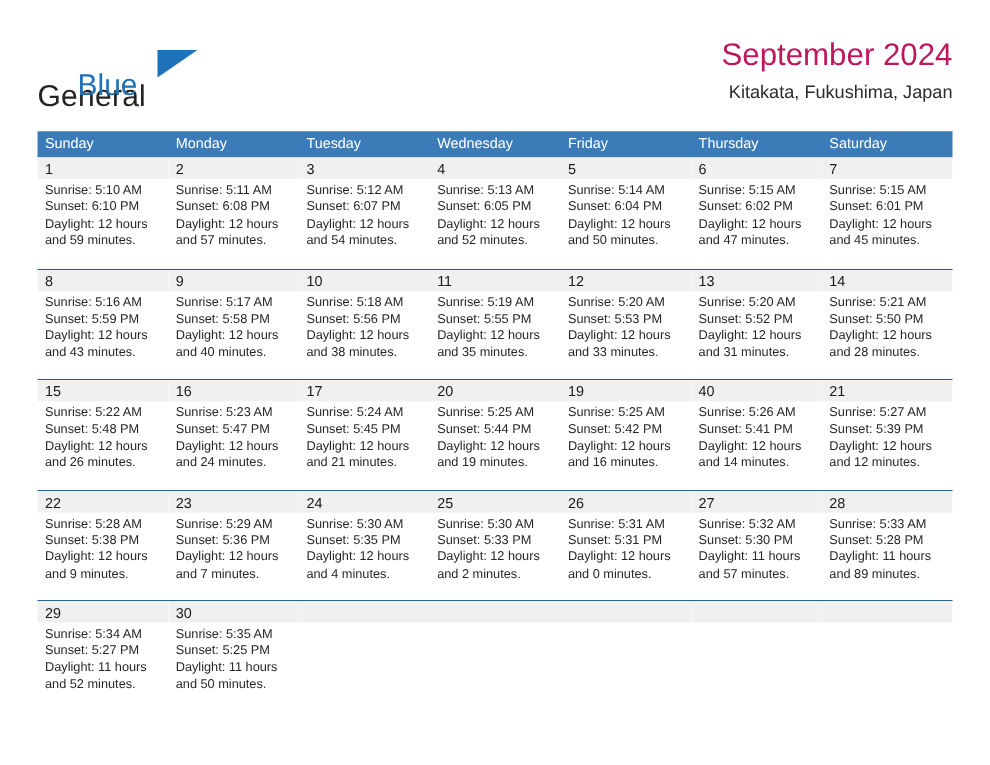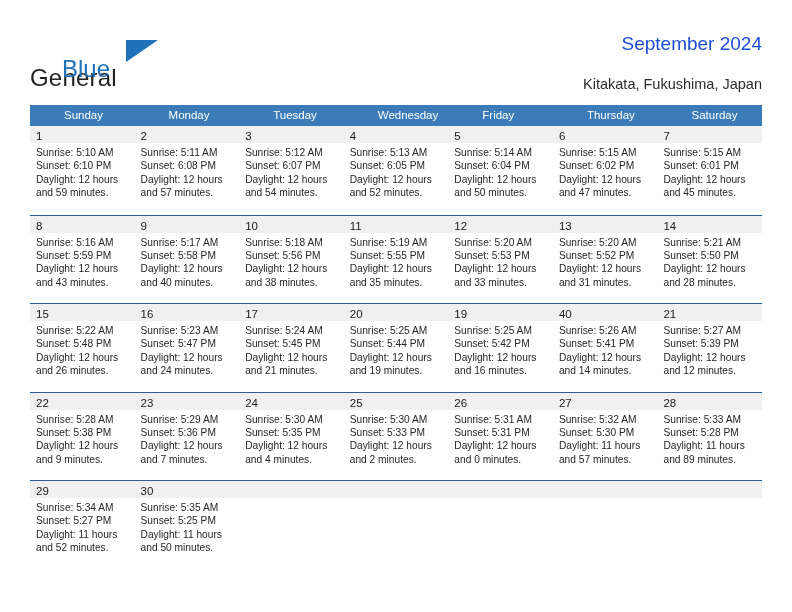--- a/index.html
+++ b/index.html
@@ -66,30 +66,30 @@
     border-bottom: 22px solid transparent;
   }
 
   .title-wrap {
     position: absolute;
     right: 0;
     top: 0;
     text-align: right;
   }
   .month-title {
-    font-size: 19px;
-    color: #1d4ed8;
+    font-size: 25px;
+    color: #be185d;
     line-height: 32px;
     white-space: nowrap;
   }
   .location {
     font-size: 14.5px;
     color: #2b2b2b;
     line-height: 20px;
-    margin-top: 14px;
+    margin-top: 4px;
     white-space: nowrap;
   }
 
   
   .calendar {
     position: absolute;
     left: 30px;
     top: 105px;
     width: 732px;
   }
@@ -101,21 +101,20 @@
   }
   .weekday {
     flex: 1 1 0;
     color: #ffffff;
     font-size: 11.5px;
     line-height: 21px;
     padding-left: 6px;
     box-sizing: border-box;
     white-space: nowrap;
     overflow: hidden;
-    margin-left: 28px;
   }
 
   .week {
     display: flex;
     border-top: 1.5px solid #2a6099;
     height: 88.5px;
     box-sizing: border-box;
   }
   .week.first { border-top: none; }
 

